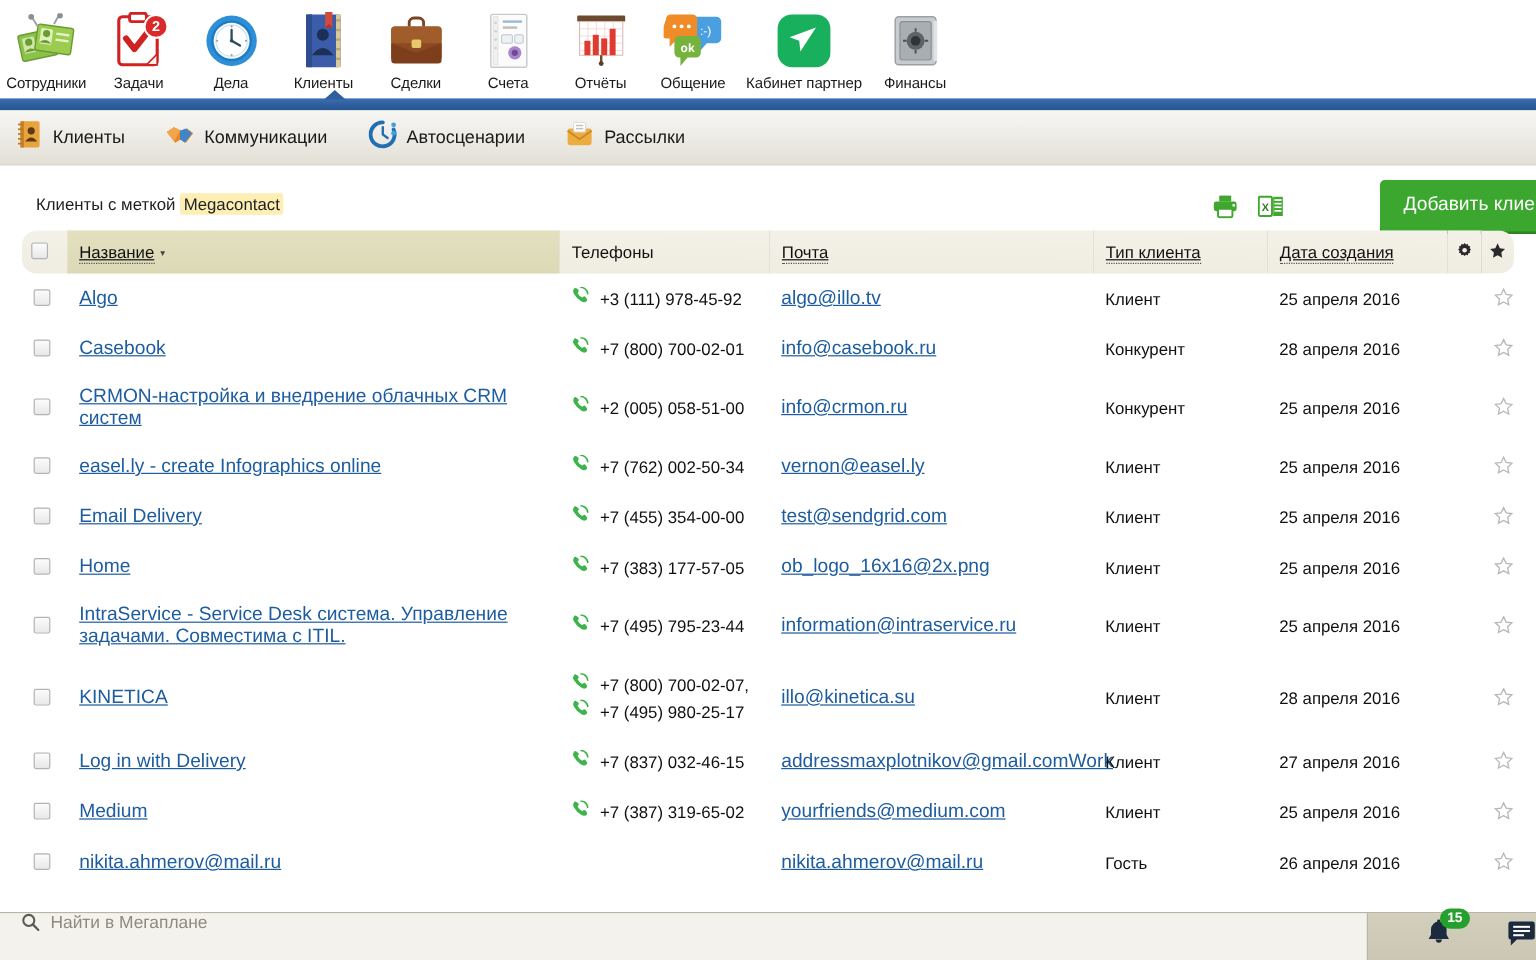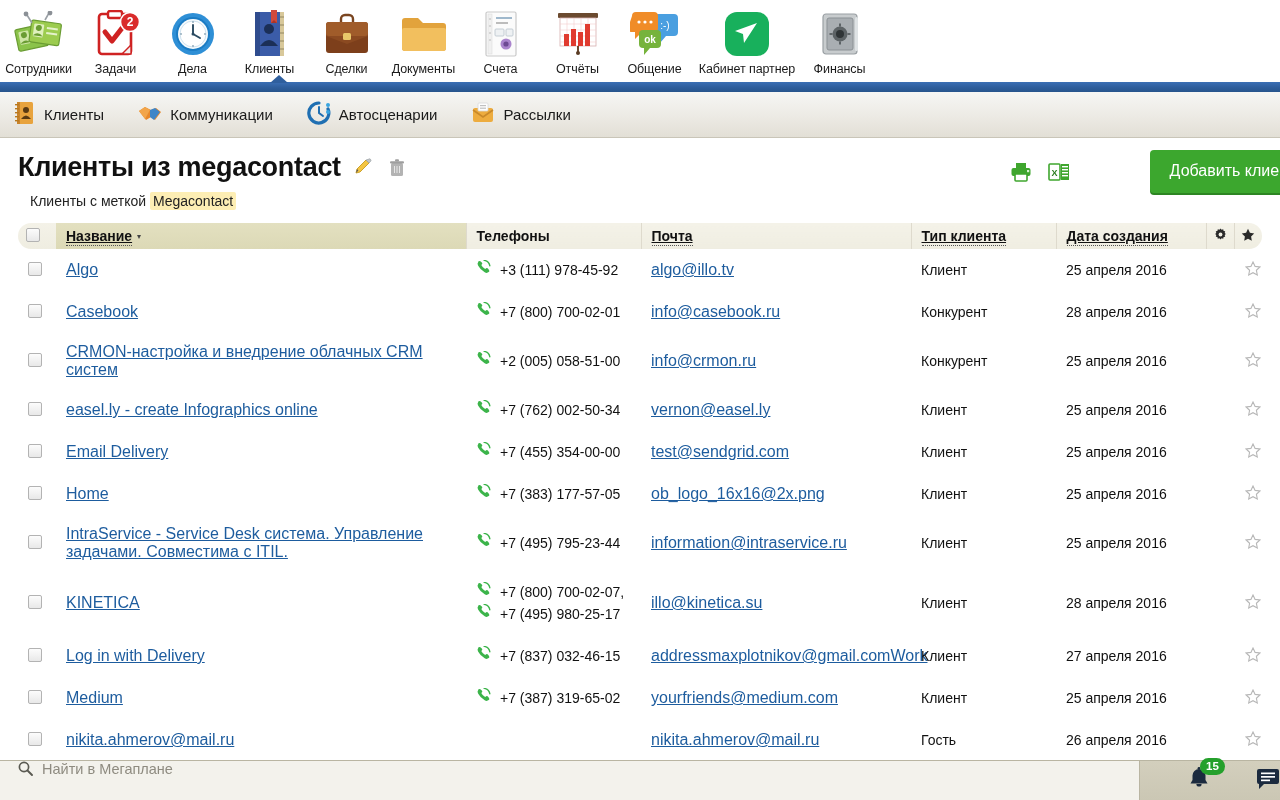--- a/index.html
+++ b/index.html
@@ -158,23 +158,23 @@
 
   
   .tbl-wrap { padding: 0 18px; margin-top: 14px; }
   table.grid {
     width: 1244px;
     border-collapse: collapse;
     table-layout: fixed;
   }
   table.grid thead th {
     background: linear-gradient(to bottom, #f4f2e8 0%, #efede1 100%);
-    height: 26px;
+    height: 36px;
     font-size: 14px;
-    font-weight: bold;
+    font-weight: normal;
     text-align: left;
     color: #111;
     padding: 0 0 0 10px;
     border-right: 1px solid #dedacd;
     vertical-align: middle;
     position: relative;
   }
   table.grid thead th:first-child {
     border-top-left-radius: 13px;
     border-bottom-left-radius: 13px;
@@ -378,29 +378,20 @@
         <path d="M19 10 v-3 a4 4 0 0 1 4 -4 h4 a4 4 0 0 1 4 4 v3" fill="none" stroke="#7a4520" stroke-width="2.4"></path>
         <rect x="4" y="10" width="42" height="28" rx="3" fill="#8b4a21"></rect>
         <rect x="4" y="10" width="42" height="14" rx="3" fill="#a05c2a"></rect>
         <path d="M4 24 l21 8 l21 -8 v14 a3 3 0 0 1 -3 3 h-36 a3 3 0 0 1 -3 -3 z" fill="#7d3f1b"></path>
         <rect x="21" y="21" width="8" height="7" rx="1.5" fill="#e8c86a"></rect>
       </svg>
     </div>
     <div class="tlabel">Сделки</div>
   </div>
 
-  <div class="topitem">
-    <div class="glyph">
-      <svg width="50" height="42" viewBox="0 0 50 42">
-        <path d="M3 8 a3 3 0 0 1 3 -3 h13 l5 5 h20 a3 3 0 0 1 3 3 v22 a3 3 0 0 1 -3 3 h-38 a3 3 0 0 1 -3 -3 z" fill="#e2a33c"></path>
-        <path d="M5 15 h40 a2 2 0 0 1 2 2 v18 a3 3 0 0 1 -3 3 h-38 a3 3 0 0 1 -3 -3 v-18 a2 2 0 0 1 2 -2 z" fill="#f2bf5e"></path>
-      </svg>
-    </div>
-    <div class="tlabel">Документы</div>
-  </div>
 
   <div class="topitem">
     <div class="glyph">
       <svg width="40" height="48" viewBox="0 0 40 48">
         <rect x="5" y="2" width="30" height="44" rx="1.5" fill="#fbfbfb" stroke="#c9c9c9" stroke-width="1.2"></rect>
         <rect x="7" y="4" width="4" height="40" fill="#f0f0f0" stroke="#dcdcdc" stroke-width="0.6"></rect>
         <circle cx="9" cy="9" r="1.1" fill="#cfcfcf"></circle>
         <circle cx="9" cy="16" r="1.1" fill="#cfcfcf"></circle>
         <circle cx="9" cy="23" r="1.1" fill="#cfcfcf"></circle>
         <circle cx="9" cy="30" r="1.1" fill="#cfcfcf"></circle>
@@ -539,42 +530,20 @@
         <rect x="9" y="3" width="6" height="1.2" fill="#c0c0c0"></rect>
         <rect x="9" y="5.6" width="6" height="1.2" fill="#c0c0c0"></rect>
       </svg>
     </span>
     <span class="slabel">Рассылки</span>
   </div>
 
 </div>
 
 <div class="pagehead">
-  <div class="title-row">
-    <h1 class="ptitle">Клиенты из megacontact</h1>
-    <span class="icon-btn" style="width:24px;height:24px;">
-      <svg width="19" height="19" viewBox="0 0 19 19">
-        <path d="M3 15 l1 -4 l9 -9 l3 3 l-9 9 z" fill="#f4c542" stroke="#c79b1e" stroke-width="0.9"></path>
-        <path d="M13 2 l3 3 l1.5 -1.5 a1.6 1.6 0 0 0 0 -2.2 a1.6 1.6 0 0 0 -2.2 0 z" fill="#c0c4c8" stroke="#9aa0a4" stroke-width="0.7"></path>
-        <path d="M3 15 l1 -4 l1.4 1.4 z" fill="#5a5a5a"></path>
-      </svg>
-    </span>
-    <span class="icon-btn" style="width:24px;height:24px;">
-      <svg width="16" height="18" viewBox="0 0 16 18">
-        <rect x="2" y="4" width="12" height="13" rx="1.5" fill="#b3b3b3"></rect>
-        <rect x="1" y="2.2" width="14" height="2.2" rx="1" fill="#9e9e9e"></rect>
-        <rect x="6" y="0.3" width="4" height="2.2" rx="1" fill="#9e9e9e"></rect>
-        <g stroke="#e6e6e6" stroke-width="1">
-            <line x1="5.5" y1="7" x2="5.5" y2="14"></line>
-            <line x1="8" y1="7" x2="8" y2="14"></line>
-            <line x1="10.5" y1="7" x2="10.5" y2="14"></line>
-          </g>
-      </svg>
-    </span>
-  </div>
 
   <div class="subtitle">
     <span>Клиенты с меткой</span>
     <span class="tagchip">Megacontact</span>
   </div>
 
   <div class="head-actions">
     <span class="icon-btn">
       <svg width="22" height="20" viewBox="0 0 22 20">
         <rect x="6" y="1" width="10" height="5" fill="#3fa62e"></rect>

